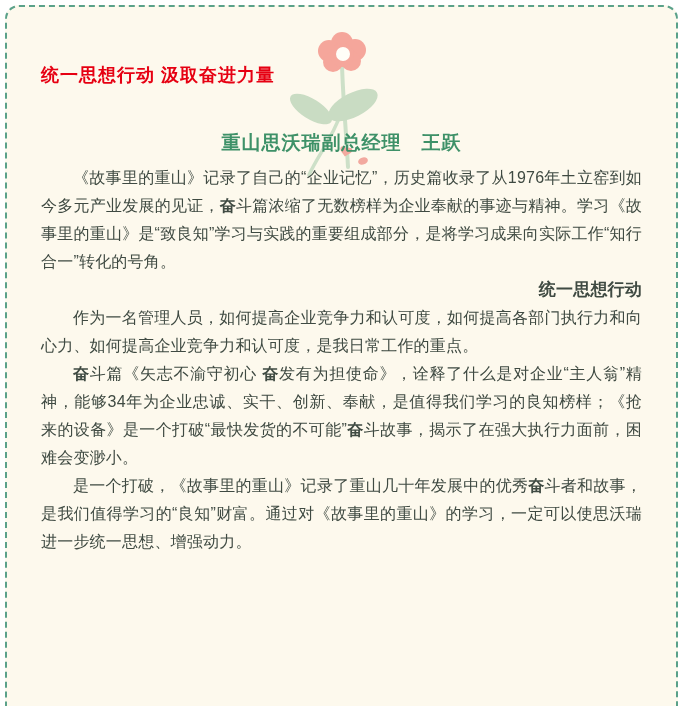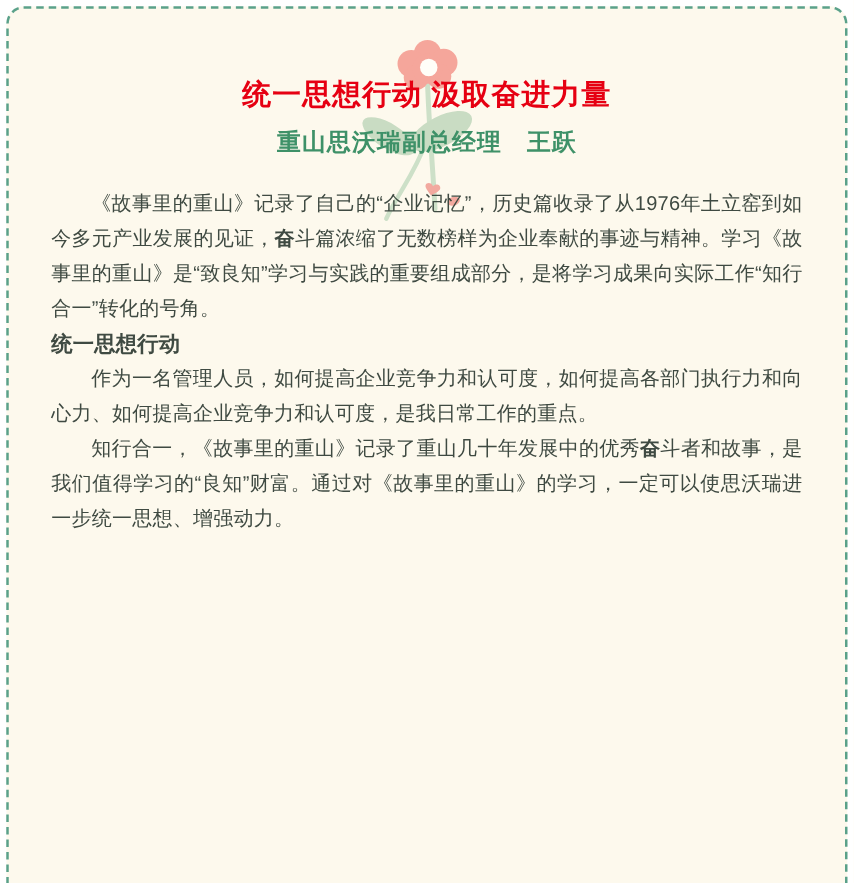--- a/index.html
+++ b/index.html
@@ -32,53 +32,52 @@
   }
   .flower{
     position:absolute;top:22px;left:50%;
     transform:translateX(-50%);
     width:160px;height:170px;
     pointer-events:none;
   }
   .header{position:relative;z-index:1;}
   .title{
     margin:53px 0 0;
-    text-align:center;
-    font-size:23px;
+    font-size:18px;
     font-weight:bold;
     letter-spacing:1px;
     line-height:30px;
     color:var(--title-color);
   }
   .byline{
-    margin-top:13px;
+    margin-top:41px;
     text-align:center;
     font-size:19px;
     font-weight:bold;
     letter-spacing:1px;
     line-height:24px;
     color:var(--byline-color);
   }
   .article{
     position:relative;z-index:1;
-    margin-top:23px;
+    margin-top:9px;
     font-size:16px;
     line-height:28px;
     letter-spacing:0.2px;
     text-align:justify;
     color:var(--text-color);
   }
   .article p{margin:0;text-indent:2em;}
   .article .seg-b{font-weight:bold;}
   .section-heading{
     margin:0;
     font-size:17px;
     font-weight:bold;
     line-height:28px;
-    text-align:left;
+    text-align:right;
     text-indent:0;
     color:var(--text-color);
   }
 </style>
 </head>
 <body>
 
 <div class="card">
 
   <svg class="flower" viewBox="0 0 160 170" aria-hidden="true">
@@ -107,16 +106,17 @@
 
   <div class="header">
     <h1 class="title">统一思想行动 汲取奋进力量</h1>
     <div class="byline">重山思沃瑞副总经理　王跃</div>
   </div>
 
   <div class="article">
     <p><span>《故事里的重山》记录了自己的“企业记忆”，历史篇收录了从1976年土立窑到如今多元产业发展的见证，</span><span class="seg-b">奋</span><span>斗篇浓缩了无数榜样为企业奉献的事迹与精神。学习《故事里的重山》是“致良知”学习与实践的重要组成部分，是将学习成果向实际工作“知行合一”转化的号角。</span></p>
     <h2 class="section-heading">统一思想行动</h2>
     <p><span>作为一名管理人员，如何提高企业竞争力和认可度，如何提高各部门执行力和向心力、如何提高企业竞争力和认可度，是我日常工作的重点。</span></p>
-    <p><span>知行合一，《故事里的重山》记录了重山几十年发展中的优秀</span><span class="seg-b">奋</span><span>斗者和故事，是我们值得学习的“良知”财富。通过对《故事里的重山》的学习，一定可以使思沃瑞进一步统一思想、增强动力。</span></p>
+    <p><span class="seg-b">奋</span><span>斗篇《矢志不渝守初心 </span><span class="seg-b">奋</span><span>发有为担使命》，诠释了什么是对企业“主人翁”精神，能够34年为企业忠诚、实干、创新、奉献，是值得我们学习的良知榜样；《抢来的设备》是一个打破“最快发货的不可能”</span><span class="seg-b">奋</span><span>斗故事，揭示了在强大执行力面前，困难会变渺小。</span></p>
+    <p><span>是一个打破，《故事里的重山》记录了重山几十年发展中的优秀</span><span class="seg-b">奋</span><span>斗者和故事，是我们值得学习的“良知”财富。通过对《故事里的重山》的学习，一定可以使思沃瑞进一步统一思想、增强动力。</span></p>
   </div>
 
 </div>
 
 </body></html>

